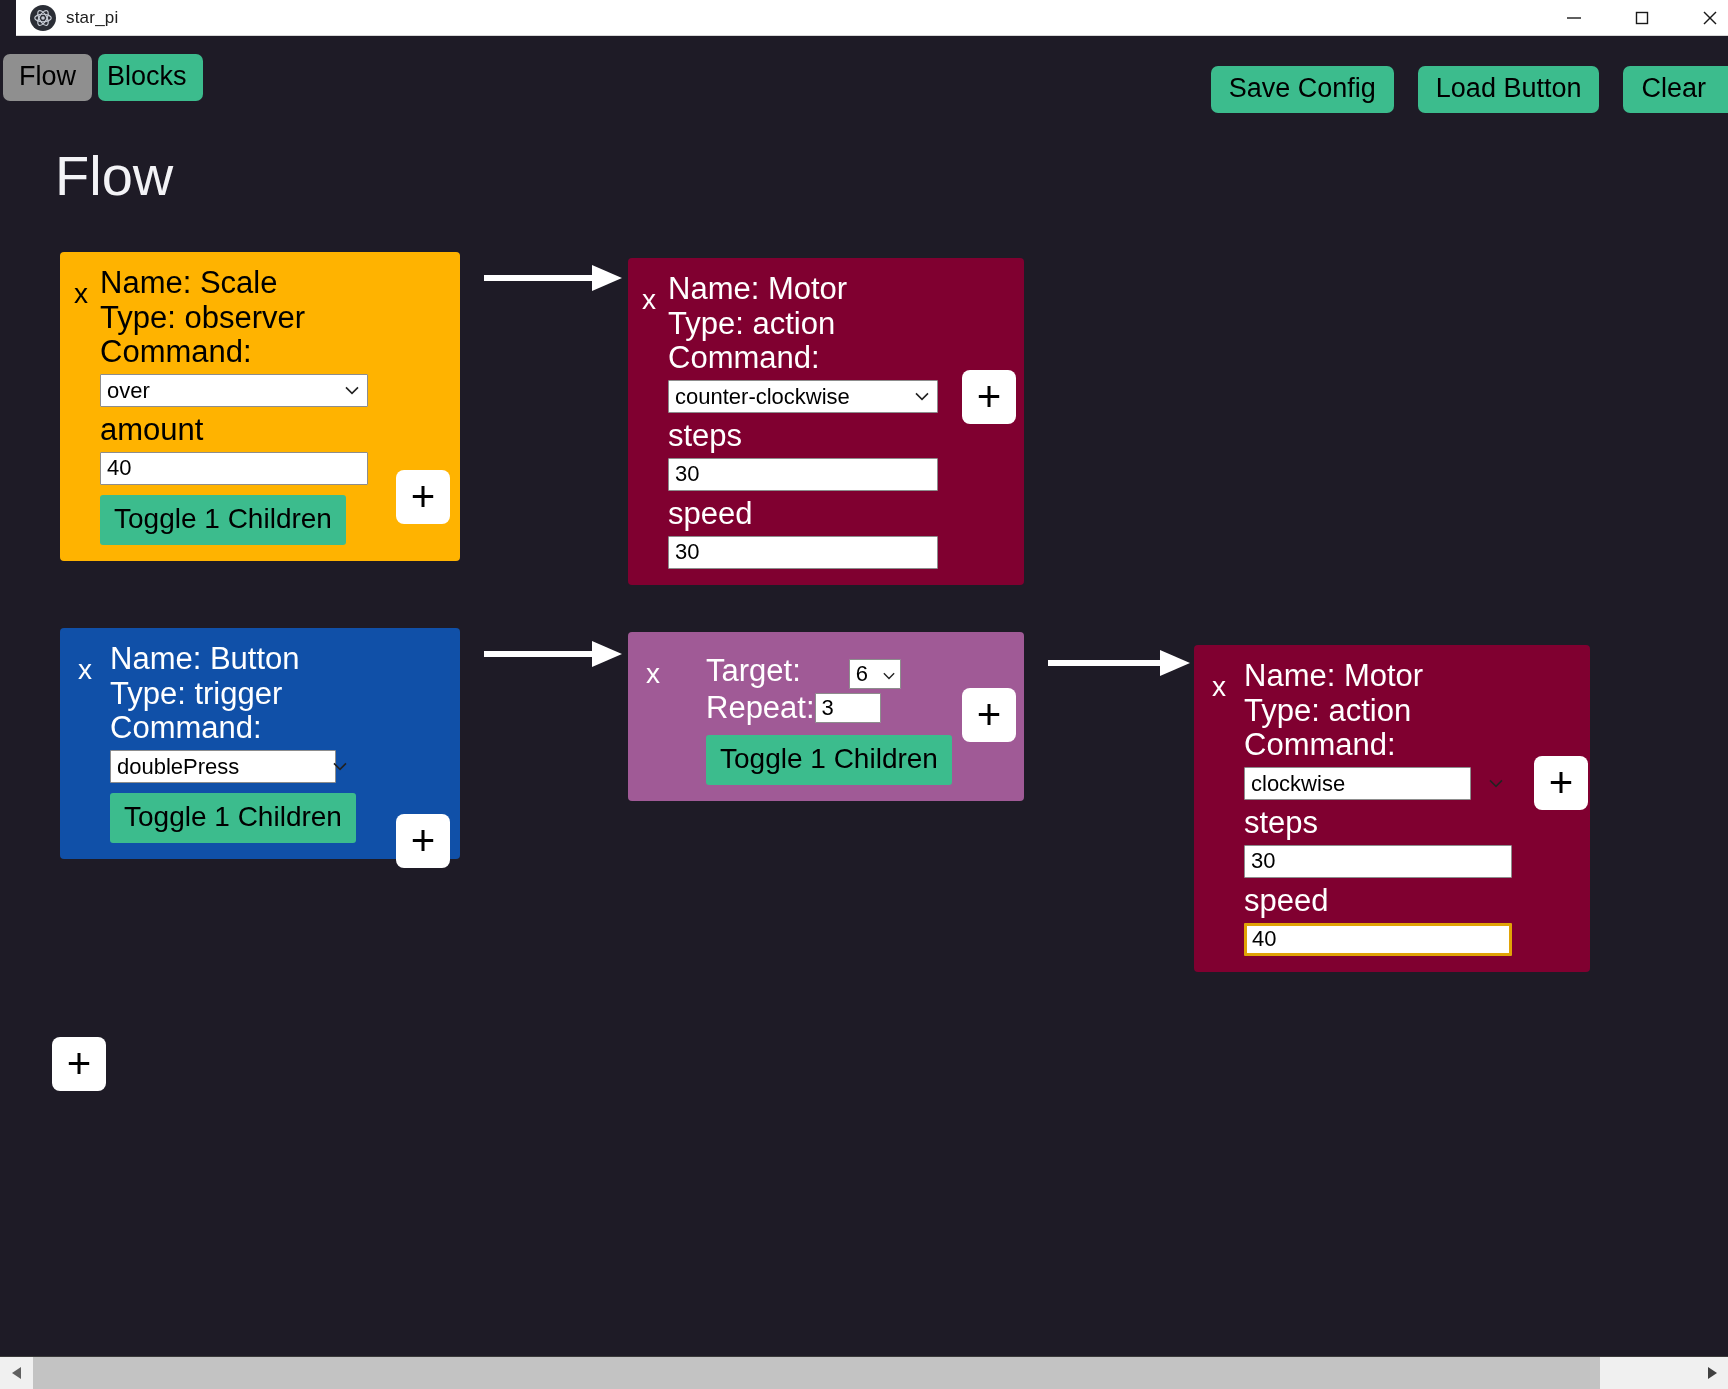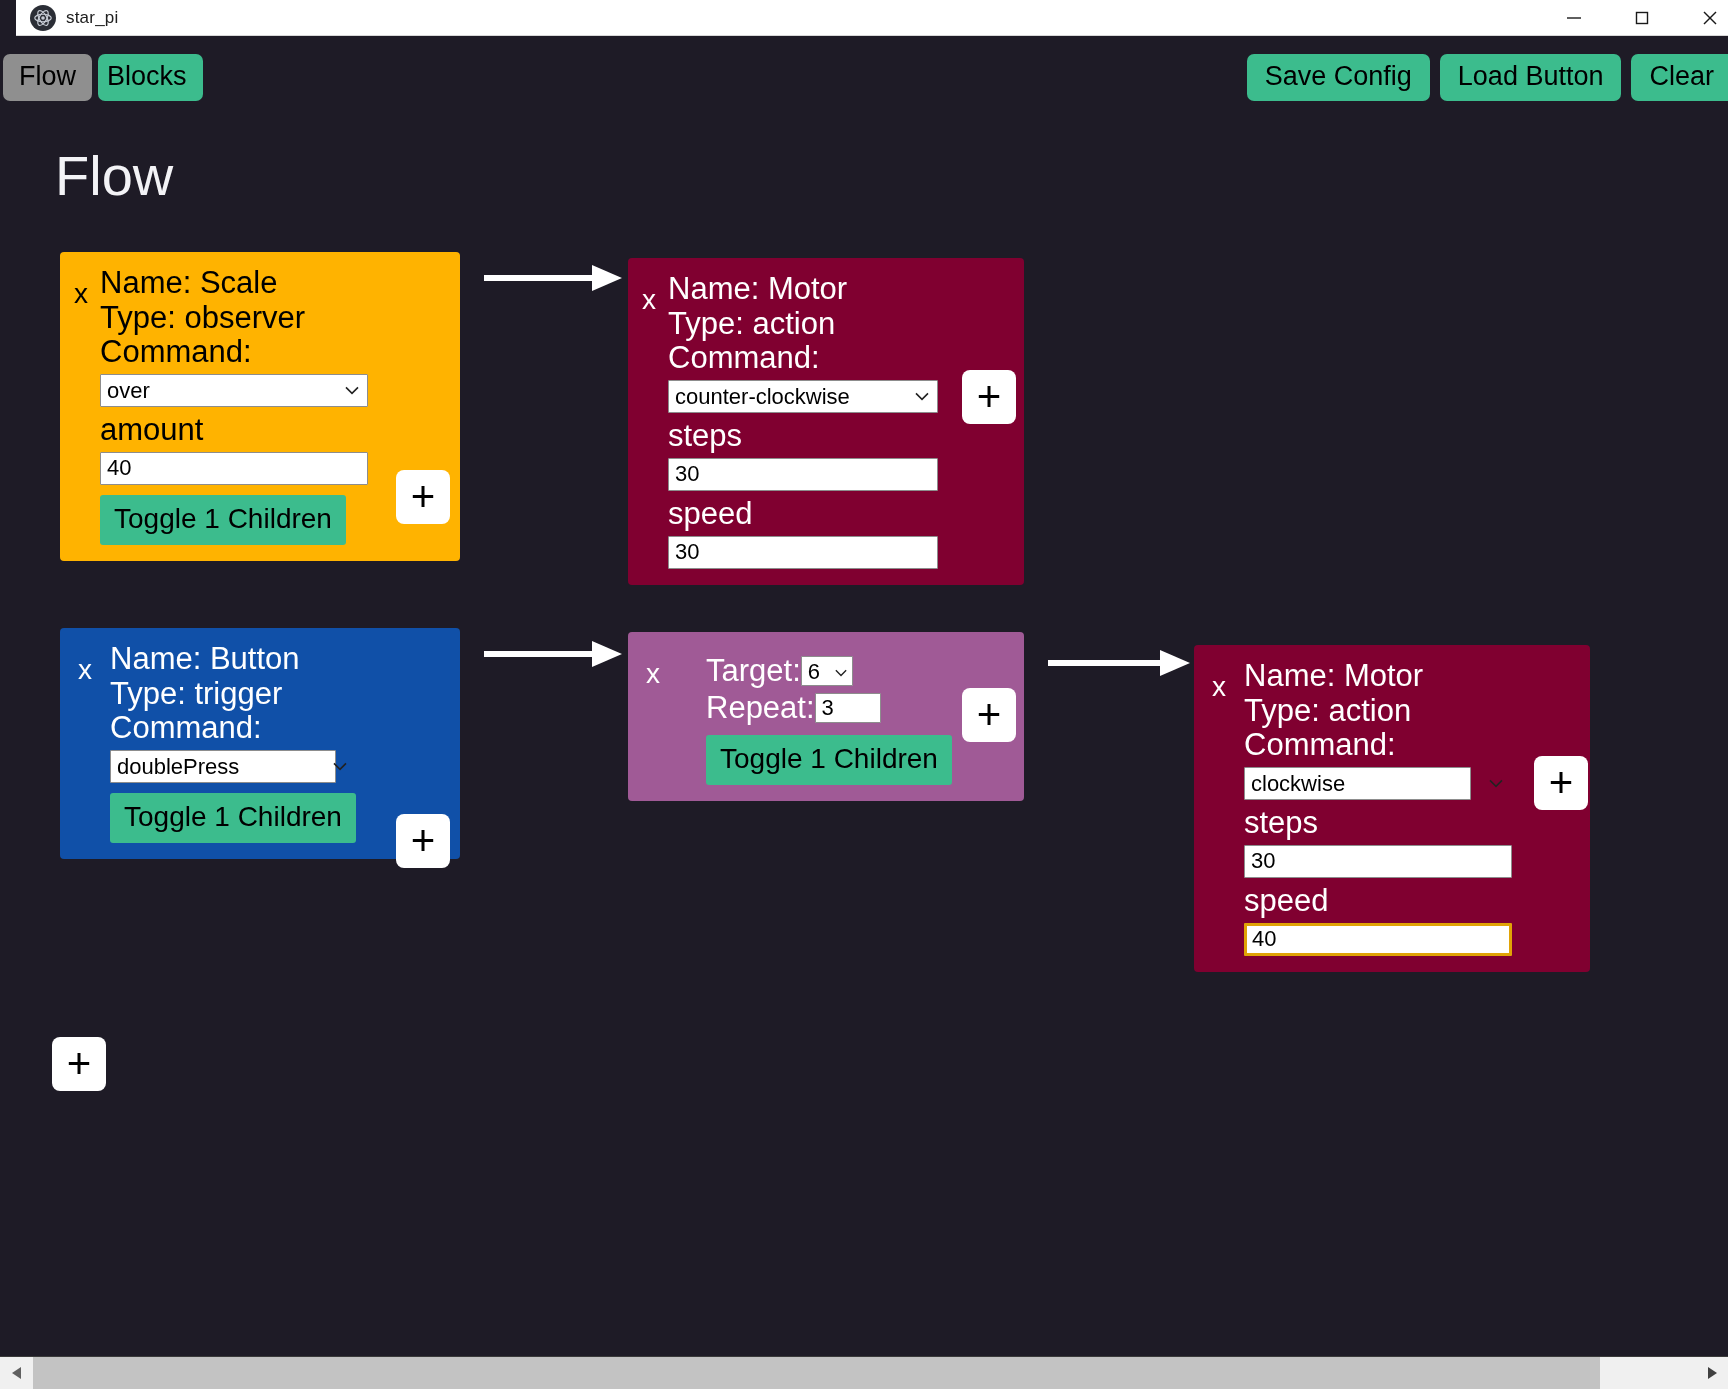--- a/index.html
+++ b/index.html
@@ -86,36 +86,36 @@
     padding: 9px 16px 11px 16px;
     border: none;
     border-radius: 7px;
     cursor: pointer;
   }
   .tab.inactive { background: #8f8f8f; }
   .tab.active-green { background: #3cbc8d; padding-left: 9px; }
 
   .config-btns {
     position: absolute;
-    right: 0; top: 4px;
-    display: flex;
-    gap: 10px;
+    right: 0; top: 16px;
+    display: flex;
+    gap: 24px;
   }
   .cfg-btn {
     font-family: "Liberation Sans", sans-serif;
     font-size: 27px;
     line-height: 1;
     color: #000;
     background: #3cbc8d;
     border: none;
     border-radius: 7px;
     padding: 9px 18px 11px 18px;
     cursor: pointer;
   }
-  .cfg-btn.clear { border-radius: 7px 0 0 7px; padding-right: 14px; }
+  .cfg-btn.clear { border-radius: 7px 0 0 7px; padding-right: 22px; }
 
   
   .canvas {
     position: absolute;
     top: 108px; left: 0;
     width: 1728px;
     height: 1248px;
     overflow: hidden;
   }
   .page-title {
@@ -371,21 +371,21 @@
         </span>
       </div>
       <button class="toggle-btn">Toggle 1 Children</button>
     </div>
   </div>
   <button class="plus-btn" style="left:396px; top:706px;">+</button>
 
   <div class="node light-text" style="left:628px; top:524px; width:396px; background:#a05a96; padding-top:22px; padding-left:18px;">
     <span class="close-x" style="margin-top:6px;">x</span>
     <div class="node-body" style="margin-left:34px;">
-      <div style="display:flex; align-items:center;">
+      <div style="display:flex; align-items:flex-end;gap:48px;">
         <span class="node-line">Target:</span>
         <span class="select-wrap">
           <select class="node-select" style="width:52px; margin-top:0; height:30px;">
             <option>6</option>
           </select>
           <span class="chev" style="right:6px;">
             <svg width="12" height="8" viewBox="0 0 14 9">
                 <path d="M1 1.5 L7 7.5 L13 1.5" fill="none" stroke="#222" stroke-width="1.6"></path>
               </svg>
           </span>

